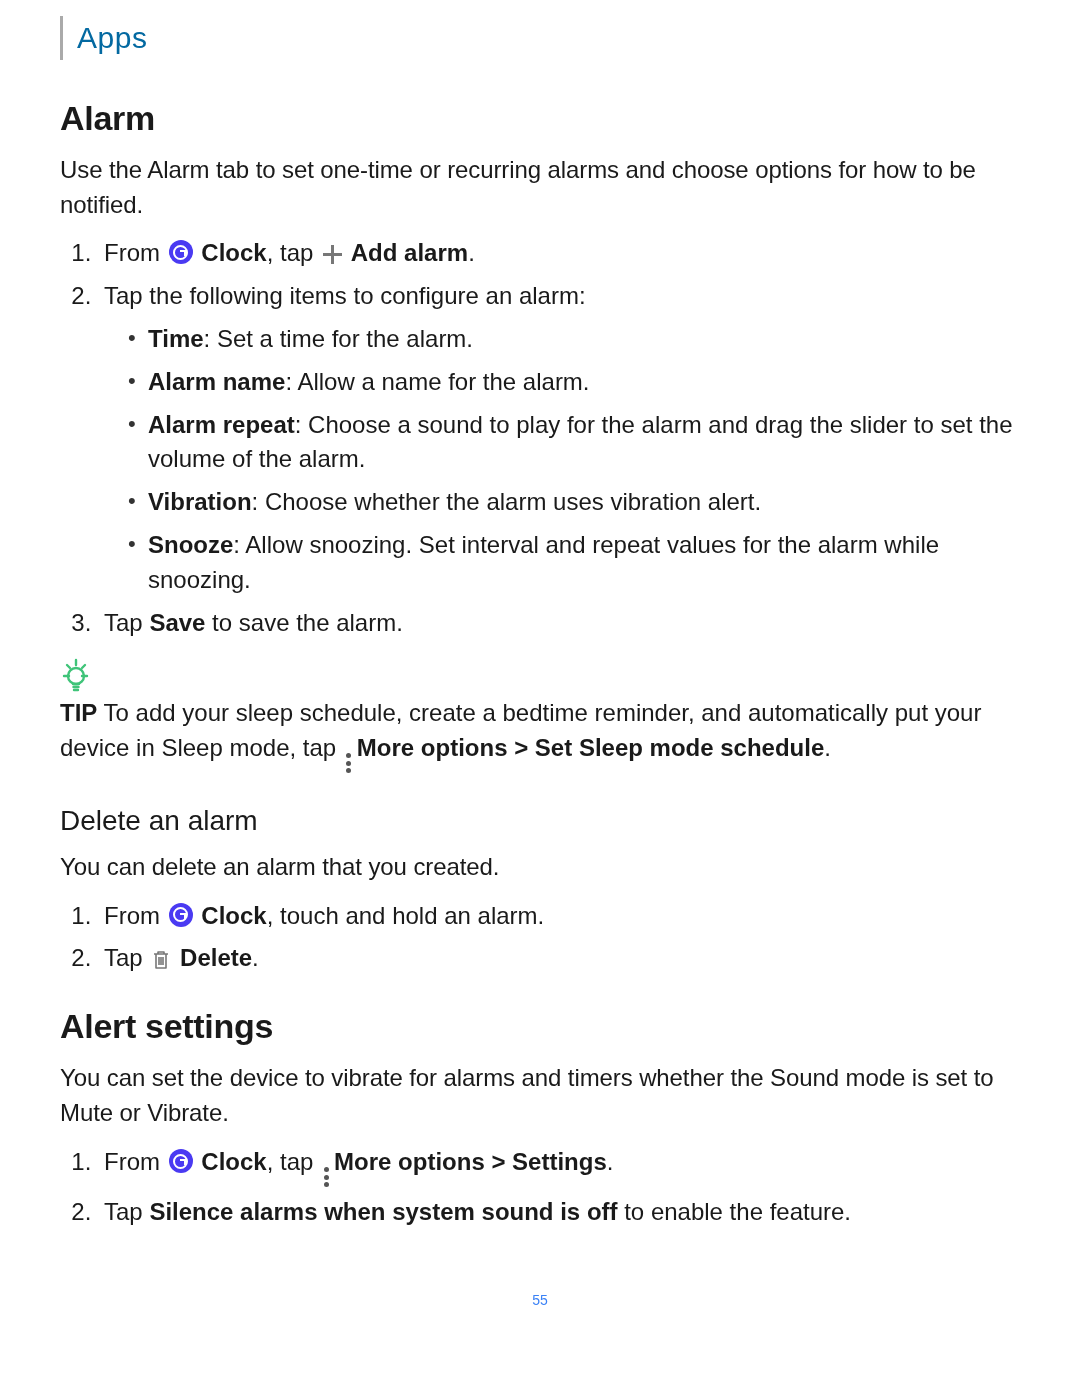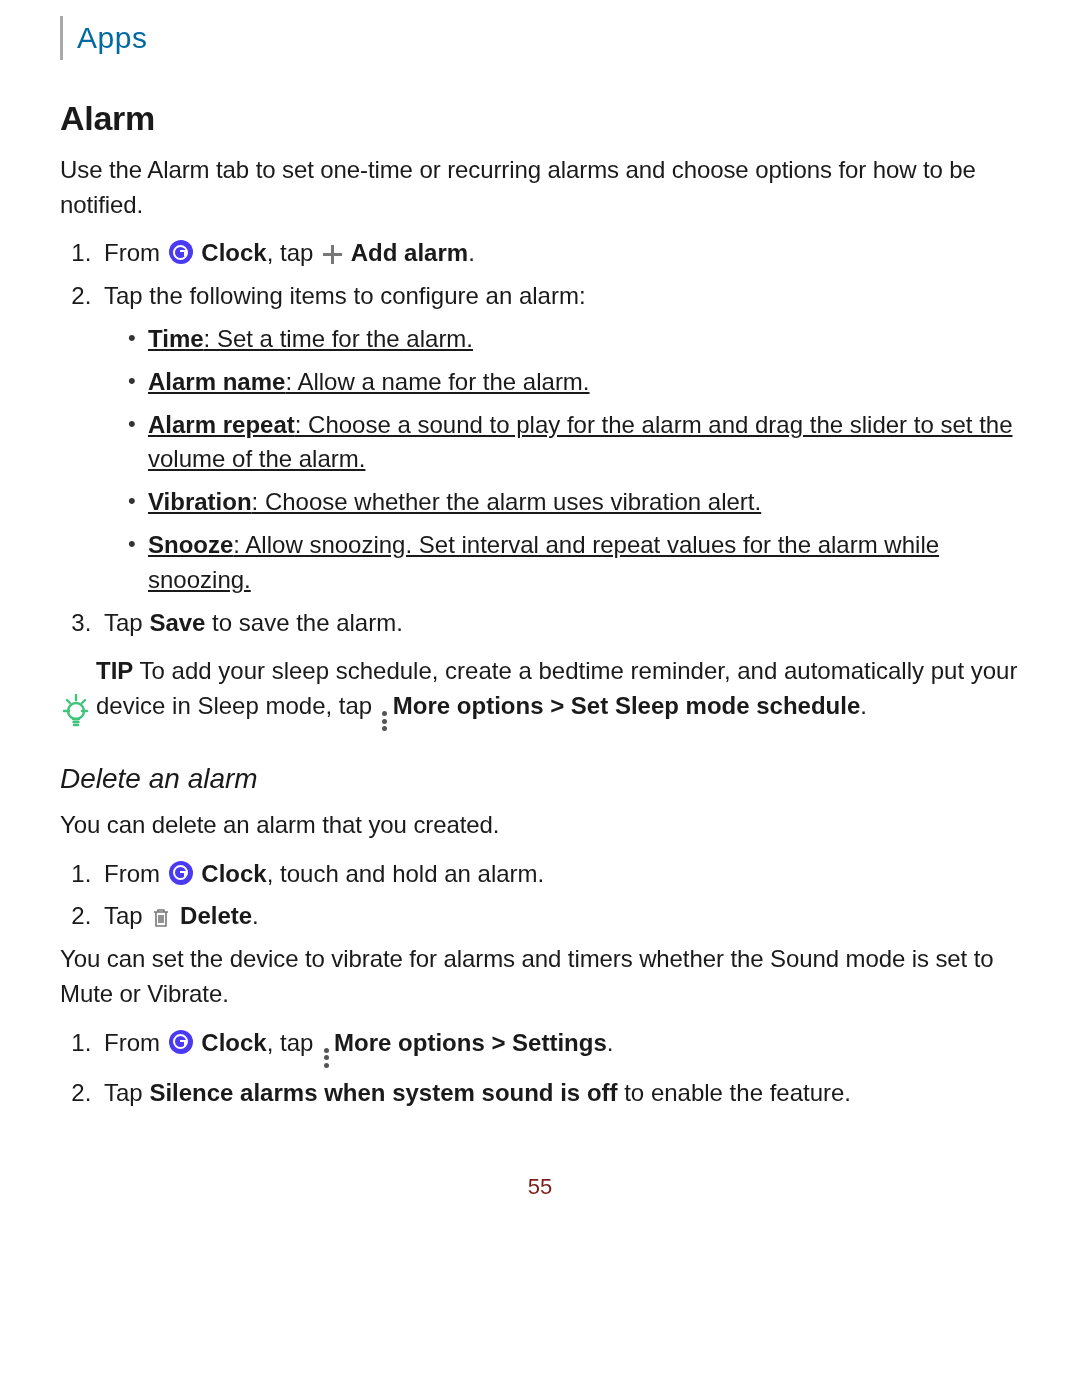--- a/index.html
+++ b/index.html
@@ -29,27 +29,26 @@
   h2.section {
     font-size: 34px;
     font-weight: 700;
     letter-spacing: -0.3px;
     margin: 26px 0 10px 0;
   }
   h3.subsection {
     font-size: 28px;
     font-weight: 400;
     margin: 28px 0 6px 0;
-    font-style: italic;
   }
   p { margin: 8px 0 14px 0; letter-spacing: -0.1px; }
   ol { margin: 6px 0 6px 0; padding-left: 38px; }
   ol > li { padding-left: 6px; margin: 8px 0; }
   ol > li::marker { font-weight: 400; }
-  ul { list-style: none; margin: 4px 0; padding-left: 30px; text-decoration: underline; }
+  ul { list-style: none; margin: 4px 0; padding-left: 30px; }
   ul > li { position: relative; margin: 8px 0; padding-left: 14px; }
   ul > li::before {
     content: "•";
     position: absolute;
     left: -6px;
     top: 0;
     font-size: 22px;
     color: #333;
   }
   .b { font-weight: 700; }
@@ -118,32 +117,32 @@
   }
   .trash-icon {
     display: inline-block;
     width: 18px;
     height: 20px;
     vertical-align: -3px;
     margin: 0 3px;
     position: relative;
   }
   .trash-icon svg { width: 18px; height: 22px; display: block; }
-  .tip-row { display: flex; align-items: flex-end; margin: 14px 0 4px 0; }
+  .tip-row { display: flex; align-items: flex-start; margin: 14px 0 4px 0; flex-direction: column; }
   .tip-icon {
     flex: 0 0 34px;
     margin-right: 2px;
     margin-top: 2px;
   }
   .tip-icon svg { width: 32px; height: 40px; display:block; }
   .tip-body { flex: 1; }
   .page-number {
     text-align: center;
-    font-size: 22px;
-    color: #7f1d1d;
+    font-size: 14px;
+    color: #3b82f6;
     margin-top: 60px;
   }
 </style>
 </head>
 <body>
 
 <div class="page">
 
   <div class="page-header">
     <span class="page-header-text">Apps</span>
@@ -206,20 +205,21 @@
             <g fill="none" stroke="#777" stroke-width="1.6" stroke-linejoin="round">
               <path d="M2 5 h14 M6 5 V3 h6 v2 M4 5 v14 h10 V5"></path>
               <path d="M7 8 v8 M9 8 v8 M11 8 v8"></path>
             </g>
           </svg>
       </span>
       <span class="b">Delete</span><span>.</span>
     </li>
   </ol>
 
+  <h2 class="section">Alert settings</h2>
   <p>You can set the device to vibrate for alarms and timers whether the Sound mode is set to Mute or Vibrate.</p>
   <ol>
     <li>
       <span>From </span><span class="clock-icon"></span>
       <span class="b">Clock</span><span>, tap </span><span class="more-icon">
           <span></span>
           <span></span>
           <span></span>
         </span><span class="b">More options</span><span class="b"> &gt; </span><span class="b">Settings</span><span>.</span>
     </li>

